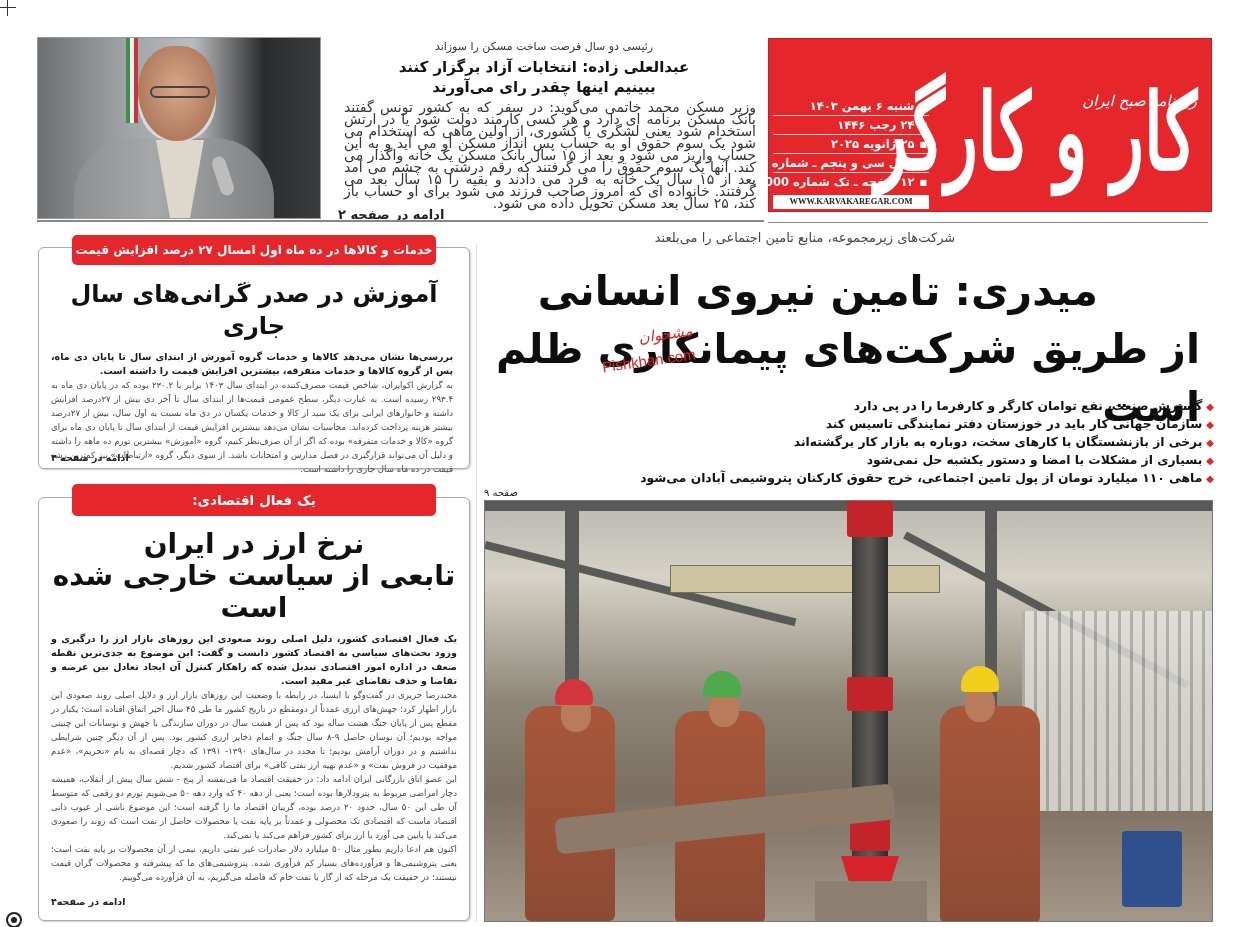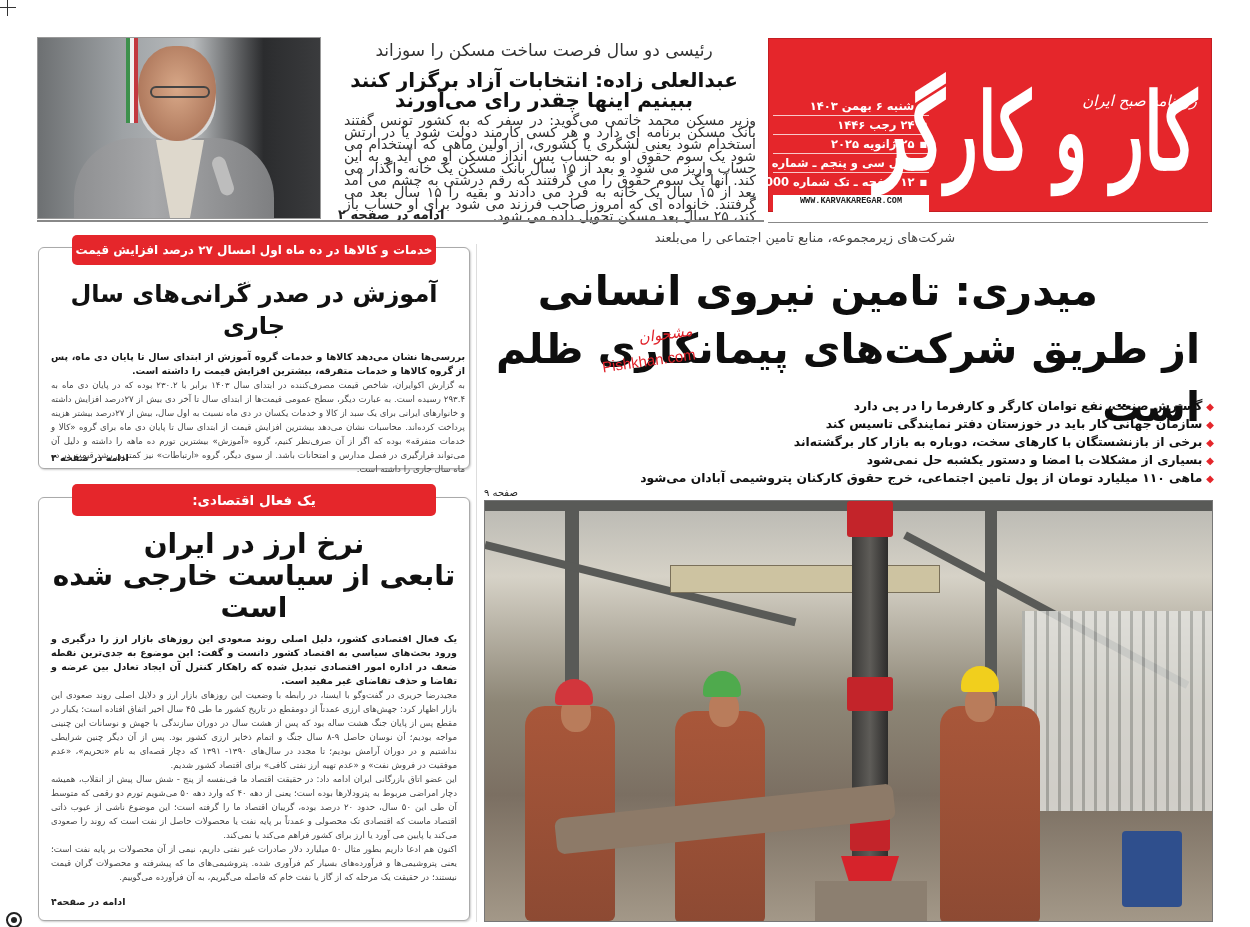--- a/index.html
+++ b/index.html
@@ -13,37 +13,37 @@
   .reg-mark::after { content: ""; position: absolute; left: 3px; top: 3px; width: 6px; height: 6px; background: #222; border-radius: 50%; }
 
   
   .masthead { position: absolute; left: 768px; top: 38px; width: 444px; height: 174px; background: #e5262b; border: 1px solid #c41e22; }
   .masthead .tagline { position: absolute; right: 14px; top: 6px; color: #fff; font-family: "DejaVu Serif", serif; font-size: 15px; font-style: italic; margin-top: 47px; }
   .masthead .logo { position: absolute; right: 14px; top: 40px; color: #fff; font-family: "DejaVu Serif", serif; font-weight: bold; font-size: 68px; line-height: 1; letter-spacing: 2px; transform: scaleY(1.55); transform-origin: top right; }
   .masthead .info { position: absolute; left: 4px; top: 58px; width: 156px; }
   .masthead .info li { list-style: none; color: #fff; font-size: 11.5px; font-weight: bold; height: 19px; line-height: 18px; border-bottom: 1px solid rgba(255,255,255,0.75); padding-right: 2px; white-space: nowrap; }
   .masthead .info li::before { content: "■"; font-size: 8px; margin-left: 5px; vertical-align: 1px; }
   .masthead .info li:last-child { border-bottom: none; }
-  .masthead .url { position: absolute; left: 4px; top: 156px; width: 156px; height: 26px; background: #fff; color: #222; font-family: Liberation Mono, monospace; font-size: 8.5px; font-weight: bold; text-align: center; line-height: 13px; direction: ltr; }
+  .masthead .url { position: absolute; left: 4px; top: 156px; width: 156px; height: 14px; background: #fff; color: #222; font-family: Liberation Serif, serif; font-size: 8.5px; font-weight: bold; text-align: center; line-height: 13px; direction: ltr; }
 
   
   .top-photo { position: absolute; left: 37px; top: 37px; width: 284px; height: 182px; border: 1px solid #999; overflow: hidden;
     background: linear-gradient(90deg, #6d7072 0%, #9ea2a5 30%, #b9bcbe 55%, #2b2c2e 80%, #3a3b3d 100%); }
   .top-photo .flag { position: absolute; left: 88px; top: 0; width: 12px; height: 85px; background: linear-gradient(90deg, #2c8d3c 0 33%, #fff 33% 66%, #c8242c 66%); opacity: .85; }
   .top-photo .head { position: absolute; left: 100px; top: 8px; width: 78px; height: 95px; border-radius: 45% 45% 42% 42%; background: radial-gradient(ellipse at 50% 45%, #d8a888, #b07a5e 70%, #d9d9d9 72%); }
   .top-photo .glasses { position: absolute; left: 112px; top: 48px; width: 60px; height: 12px; border: 2px solid #444; border-radius: 6px; }
   .top-photo .body { position: absolute; left: 36px; top: 100px; width: 200px; height: 90px; border-radius: 60px 60px 0 0; background: linear-gradient(90deg, #8e8f91, #a7a8aa 40%, #7e7f81); }
   .top-photo .shirt { position: absolute; left: 118px; top: 102px; width: 48px; height: 80px; background: #ded8cc; clip-path: polygon(0 0, 100% 0, 70% 100%, 30% 100%); }
   .top-photo .mic { position: absolute; left: 178px; top: 118px; width: 14px; height: 40px; background: #bdbdbd; border-radius: 7px; transform: rotate(-18deg); }
   .top-photo-rule { position: absolute; left: 37px; top: 220px; width: 292px; height: 2px; background: #888; }
 
   
   .top-article { position: absolute; left: 328px; top: 40px; width: 432px; text-align: center; }
-  .top-article .kicker { font-size: 17px; color: #333; margin-bottom: 10px; }
-  .top-article h2 { font-size: 20px; font-weight: bold; line-height: 20px; color: #111; }
+  .top-article .kicker { font-size: 11px; color: #333; margin-bottom: 4px; }
+  .top-article h2 { font-size: 15px; font-weight: bold; line-height: 20px; color: #111; }
   .top-article .body { margin-top: 4px; font-size: 14px; line-height: 12px; color: #333; text-align: justify; padding: 0 4px 0 16px; }
   .top-article .cont { position: absolute; left: 10px; top: 167px; font-size: 13px; font-weight: bold; color: #222; }
   .top-rule { position: absolute; left: 328px; top: 220px; width: 436px; height: 2px; background: #888; }
   .mast-rule { position: absolute; left: 768px; top: 222px; width: 440px; height: 1px; background: #888; }
 
   
   .main-kicker { position: absolute; left: 560px; top: 230px; width: 490px; text-align: center; font-size: 13px; color: #444; }
   .main-headline { position: absolute; left: 486px; top: 262px; width: 726px; text-align: right; font-weight: bold; color: #0e0e0e; font-size: 41px; line-height: 58px; letter-spacing: -0.5px; }
   .main-headline .l1 { display: block; padding-right: 114px; }
   .main-headline .l2 { display: block; padding-right: 12px; }
@@ -77,21 +77,21 @@
   .box { position: absolute; border: 1px solid #aaa; border-radius: 6px; background: #fff; box-shadow: 1px 1px 2px #ccc; }
   .box-tag { position: absolute; background: #e5262b; color: #fff; font-weight: bold; border-radius: 5px; text-align: center; }
   .box h3 { text-align: center; font-weight: bold; color: #111; }
   .box .lead { font-size: 9.5px; font-weight: bold; line-height: 14px; color: #1a1a1a; text-align: justify; }
   .box .body { font-size: 8.6px; line-height: 14px; color: #444; text-align: justify; }
   .box .cont { position: absolute; font-size: 9.5px; font-weight: bold; color: #222; }
 
   .box1 { left: 38px; top: 247px; width: 432px; height: 222px; }
   .tag1 { left: 72px; top: 235px; width: 364px; height: 30px; font-size: 12px; line-height: 30px; }
   .box1 h3 { margin-top: 30px; font-size: 24px; line-height: 32px; }
-  .box1 .text { padding: 8px 4px 0 12px; }
+  .box1 .text { padding: 8px 16px 0 12px; }
   .box1 .cont { left: 12px; top: 204px; }
 
   .box2 { left: 38px; top: 497px; width: 432px; height: 424px; }
   .tag2 { left: 72px; top: 484px; width: 364px; height: 32px; font-size: 13.5px; line-height: 32px; }
   .box2 h3 { margin-top: 30px; font-size: 28px; line-height: 32px; }
   .box2 .text { padding: 8px 12px 0 12px; }
   .box2 .cont { left: 12px; top: 398px; }
   .col-rule { position: absolute; left: 476px; top: 244px; width: 1px; height: 678px; background: #ddd; }
 </style>
 </head>

